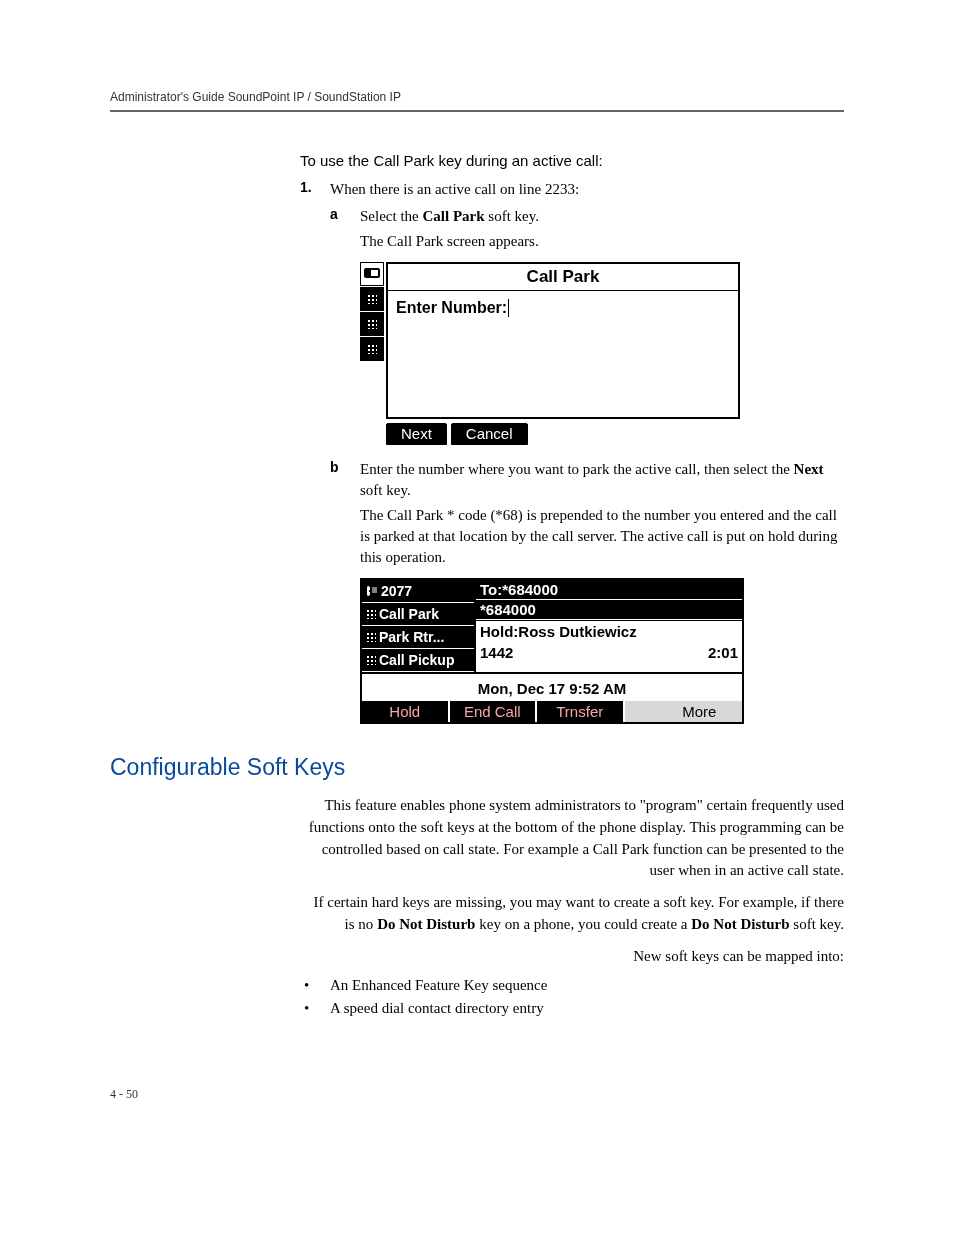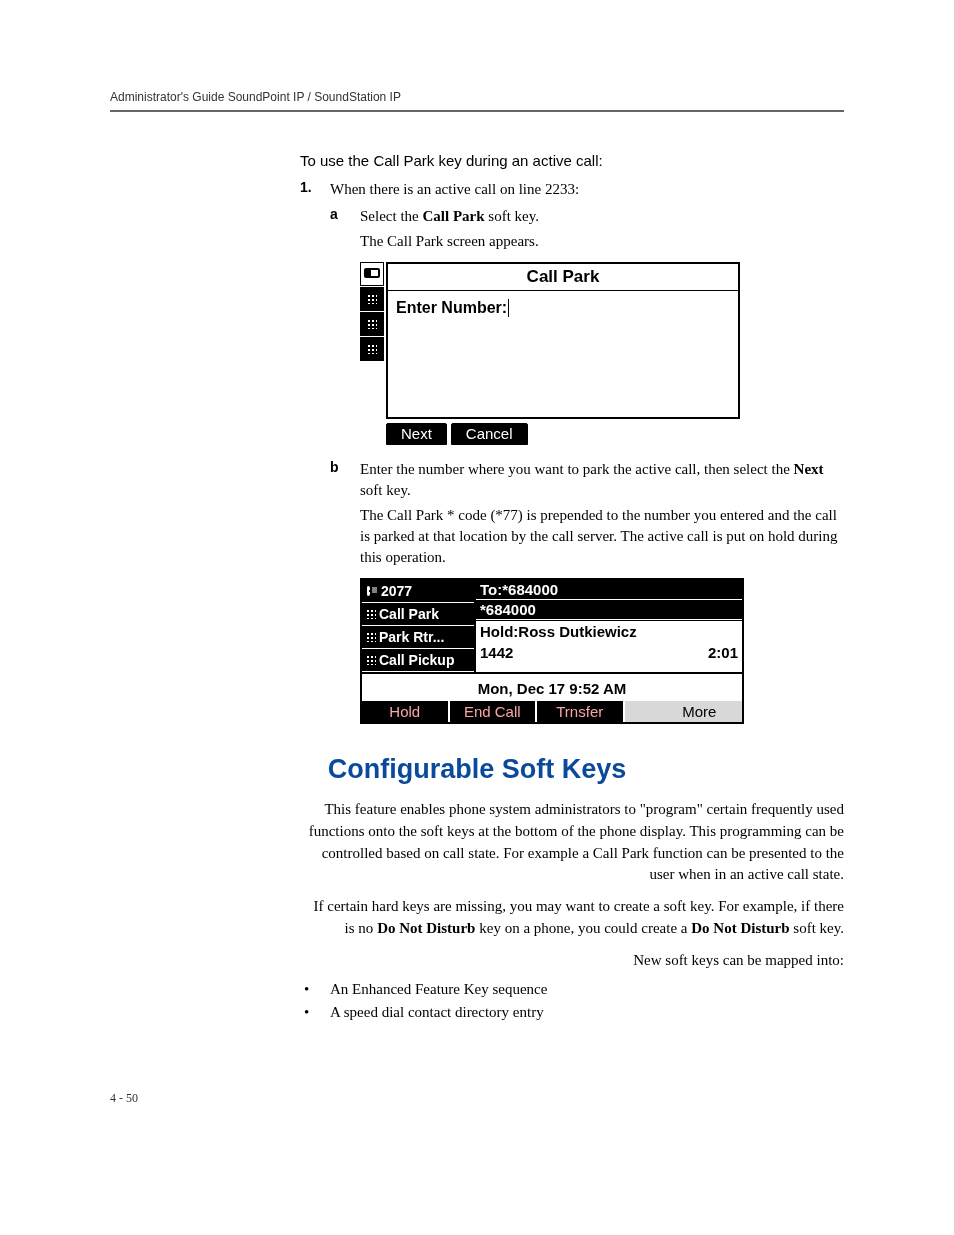--- a/index.html
+++ b/index.html
@@ -60,25 +60,24 @@
   .para-indent {
     margin-left: 60px;
     font-size: 15px;
     line-height: 1.4;
     margin-top: 4px;
     margin-bottom: 10px;
   }
   strong { font-weight: bold; }
   .section-title {
     font-family: "Futura", "Trebuchet MS", Arial, sans-serif;
-    font-weight: bold;
+    font-weight: normal;
     color: #0a4a9c;
-    font-size: 27px;
+    font-size: 23px;
     margin: 30px 0 14px 0;
-    text-align: center;
   }
   .body-para {
     font-size: 15px;
     line-height: 1.45;
     margin: 10px 0;
     text-align: right;
   }
   .bullet {
     display: flex;
     margin: 6px 0;
@@ -316,21 +315,21 @@
         <div class="softkey">Cancel</div>
       </div>
     </div>
 
     <div class="sub-list">
       <span class="marker">b</span>
       <span class="line">
         <span>Enter the number where you want to park the active call, then select the </span><strong>Next</strong><span> soft key.</span>
       </span>
     </div>
-    <div class="para-indent">The Call Park * code (*77) is prepended to the number you entered and the call is parked at that location by the call server. The active call is put on hold during this operation.</div>
+    <div class="para-indent">The Call Park * code (*68) is prepended to the number you entered and the call is parked at that location by the call server. The active call is put on hold during this operation.</div>
 
     <div class="phone2">
       <div class="row">
         <div class="left-col">
           <div class="line-btn">
             <svg class="on-phone-icon" viewBox="0 0 12 12">
                 <path d="M2 1 Q1 1 1 3 L1 9 Q1 11 2 11 Q4 11 4 9 L4 7 L3 7 L3 5 L4 5 L4 3 Q4 1 2 1 Z" fill="#fff"></path>
                 <path d="M6 3 L11 3 M6 5 L11 5 M6 7 L11 7" stroke="#fff" stroke-width="1"></path>
               </svg>
             <span>2077</span>

